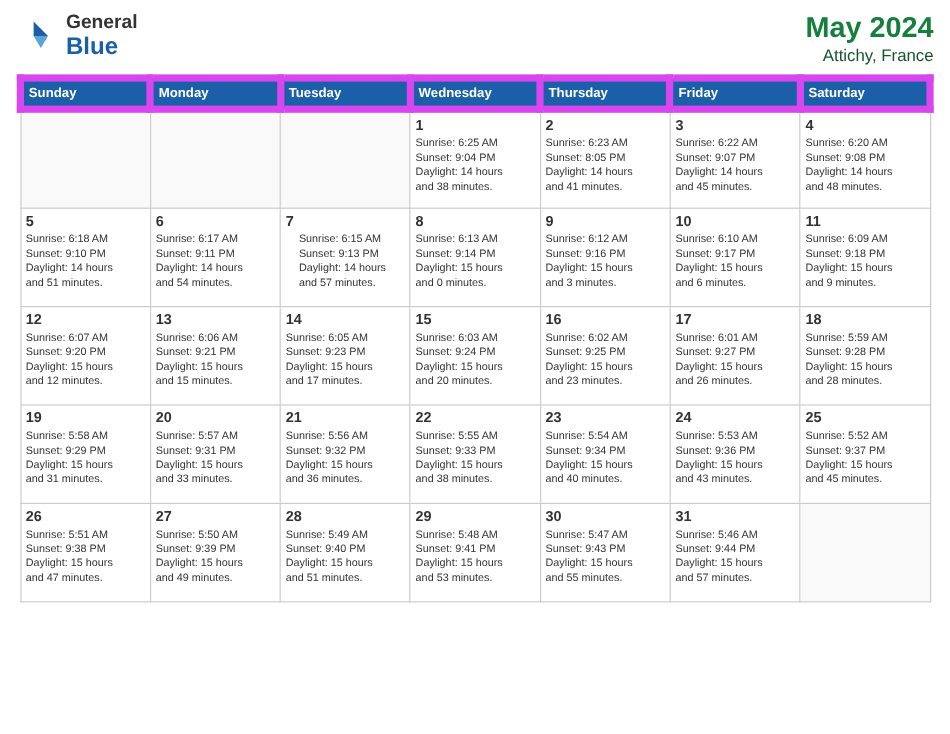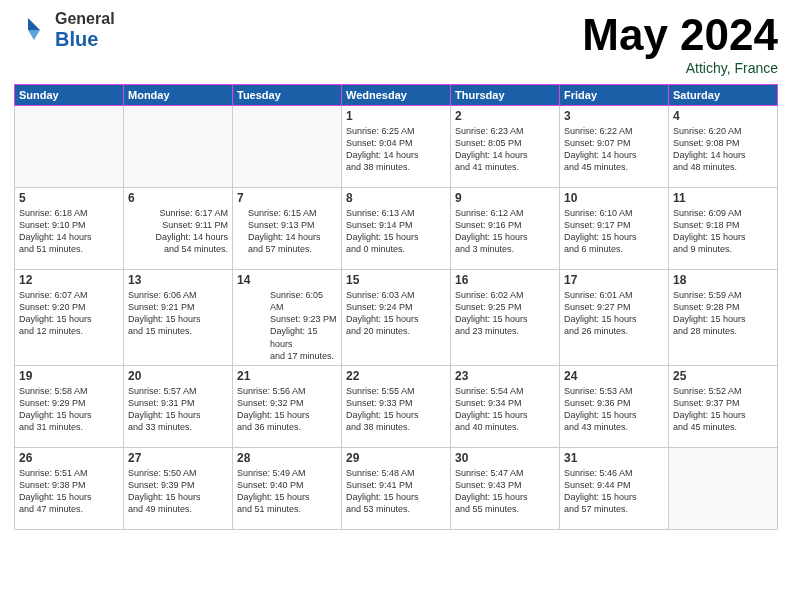--- a/index.html
+++ b/index.html
@@ -43,41 +43,41 @@
       color: #1a5fa8;
     }
     .logo-icon {
       width: 28px;
       height: 28px;
     }
     .title-block {
       text-align: right;
     }
     .title-month {
-      font-size: 44px;
-      font-weight: bold;
-      color: #000000;
+      font-size: 24px;
+      font-weight: bold;
+      color: #15803d;
     }
     .title-location {
       font-size: 14px;
       color: #14532d;
     }
     .calendar {
       width: 100%;
       border-collapse: collapse;
       table-layout: fixed;
     }
     .calendar thead th {
       background: #1a5fa8;
       color: #fff;
       font-size: 11px;
       font-weight: bold;
       padding: 4px 4px;
       text-align: left;
-      border: 1px solid #d946ef;
+      border: 6px solid #d946ef;
     }
     .calendar tbody td {
       border: 1px solid #ccc;
       vertical-align: top;
       padding: 3px 4px;
       font-size: 9.5px;
       color: #333;
       height: 82px;
     }
     .cell-day {
@@ -164,21 +164,21 @@
         <tr>
           <td>
             <div class="cell-day">5</div>
             <div class="cell-info" style="white-space: pre-line;">Sunrise: 6:18 AM
 Sunset: 9:10 PM
 Daylight: 14 hours
 and 51 minutes.</div>
           </td>
           <td>
             <div class="cell-day">6</div>
-            <div class="cell-info" style="white-space: pre-line; text-align: right;">Sunrise: 6:17 AM
+            <div class="cell-info" style="white-space: pre-line;">Sunrise: 6:17 AM
 Sunset: 9:11 PM
 Daylight: 14 hours
 and 54 minutes.</div>
           </td>
           <td>
             <div class="cell-day">7</div>
             <div class="cell-info" style="white-space: pre-line; margin-left: 11px;">Sunrise: 6:15 AM
 Sunset: 9:13 PM
 Daylight: 14 hours
 and 57 minutes.</div>
@@ -222,21 +222,21 @@
           </td>
           <td>
             <div class="cell-day">13</div>
             <div class="cell-info" style="white-space: pre-line;">Sunrise: 6:06 AM
 Sunset: 9:21 PM
 Daylight: 15 hours
 and 15 minutes.</div>
           </td>
           <td>
             <div class="cell-day">14</div>
-            <div class="cell-info" style="white-space: pre-line; margin-left: 33px;">Sunrise: 6:05 AM
+            <div class="cell-info" style="white-space: pre-line;">Sunrise: 6:05 AM
 Sunset: 9:23 PM
 Daylight: 15 hours
 and 17 minutes.</div>
           </td>
           <td>
             <div class="cell-day">15</div>
             <div class="cell-info" style="white-space: pre-line;">Sunrise: 6:03 AM
 Sunset: 9:24 PM
 Daylight: 15 hours
 and 20 minutes.</div>

